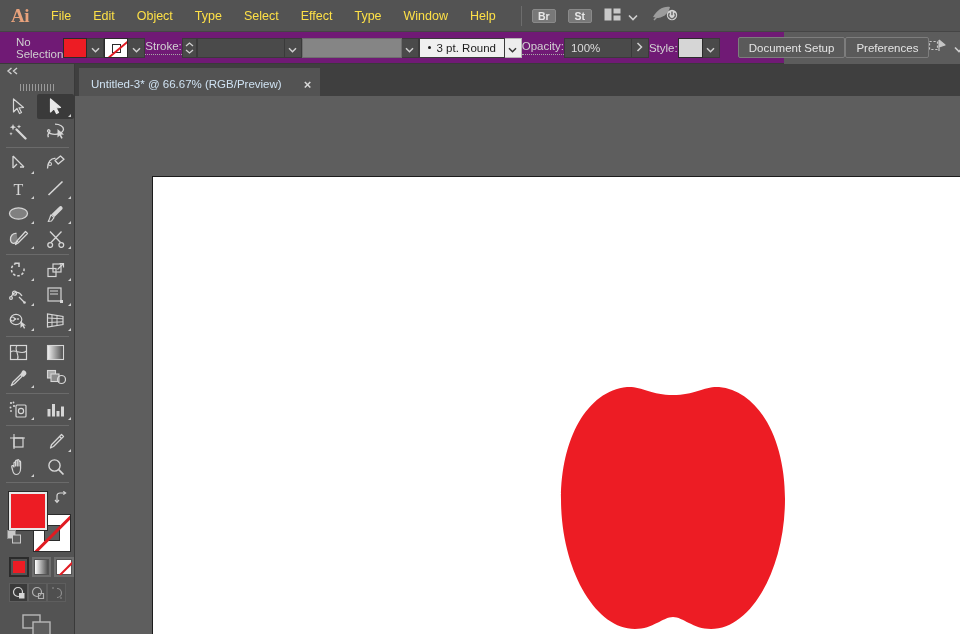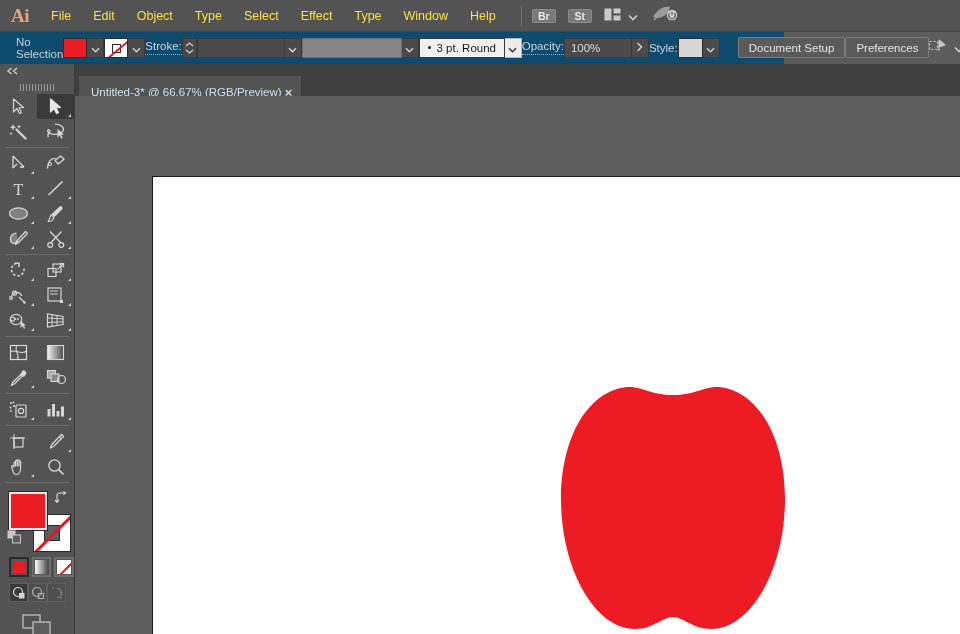--- a/index.html
+++ b/index.html
@@ -39,21 +39,21 @@
     background: #787878; border: 1px solid #8a8a8a; border-radius: 2px;
     display: flex; align-items: center; justify-content: center;
     color: #e8e8e8; font-size: 10.5px; font-weight: bold;
   }
   .arrange-ico { display: flex; align-items: center; gap: 7px; margin-right: 14px; }
   .stock-ico { display: flex; align-items: center; }
 
   
   .controlbar {
     position: absolute; left: 0; top: 32px; width: 784px; height: 32px;
-    background: #0c4a6e;
+    background: #701a75;
     display: flex; align-items: center;
     border-bottom: 1px solid #3a3a3a;
   }
   .grip {
     width: 9px; height: 20px; margin: 0 6px 0 4px;
     background: repeating-linear-gradient(to bottom,
       #8d8d8d 0px, #8d8d8d 1px, #535353 1px, #535353 3px);
   }
   .cb-label {
     color: #d2d2d2; font-size: 11.5px; white-space: nowrap;
@@ -117,23 +117,23 @@
     display: flex; align-items: center; white-space: nowrap;
   }
   .cb-vsep { width: 1px; height: 20px; background: #6d6d6d; margin: 0 9px; }
 
   
   .tabbar {
     position: absolute; left: 75px; top: 64px; width: 885px; height: 32px;
     background: #3f3f3f;
   }
   .doctab {
-    position: absolute; left: 4px; top: 12px; height: 32px;
+    position: absolute; left: 4px; top: 4px; height: 32px;
     background: #535353;
-    display: flex; align-items: center; padding: 0 9px 0 12px; gap: 3px;
+    display: flex; align-items: center; padding: 0 9px 0 12px; gap: 22px;
   }
   .doctab .title { color: #cfe2f2; font-size: 11.5px; white-space: nowrap; }
   .doctab .close { color: #d8d8d8; font-size: 13px; font-weight: bold; line-height: 1; }
 
   
   .toolpanel {
     position: absolute; left: 0; top: 64px; width: 75px; height: 570px;
     background: #535353;
     border-right: 1px solid #3a3a3a;
   }

